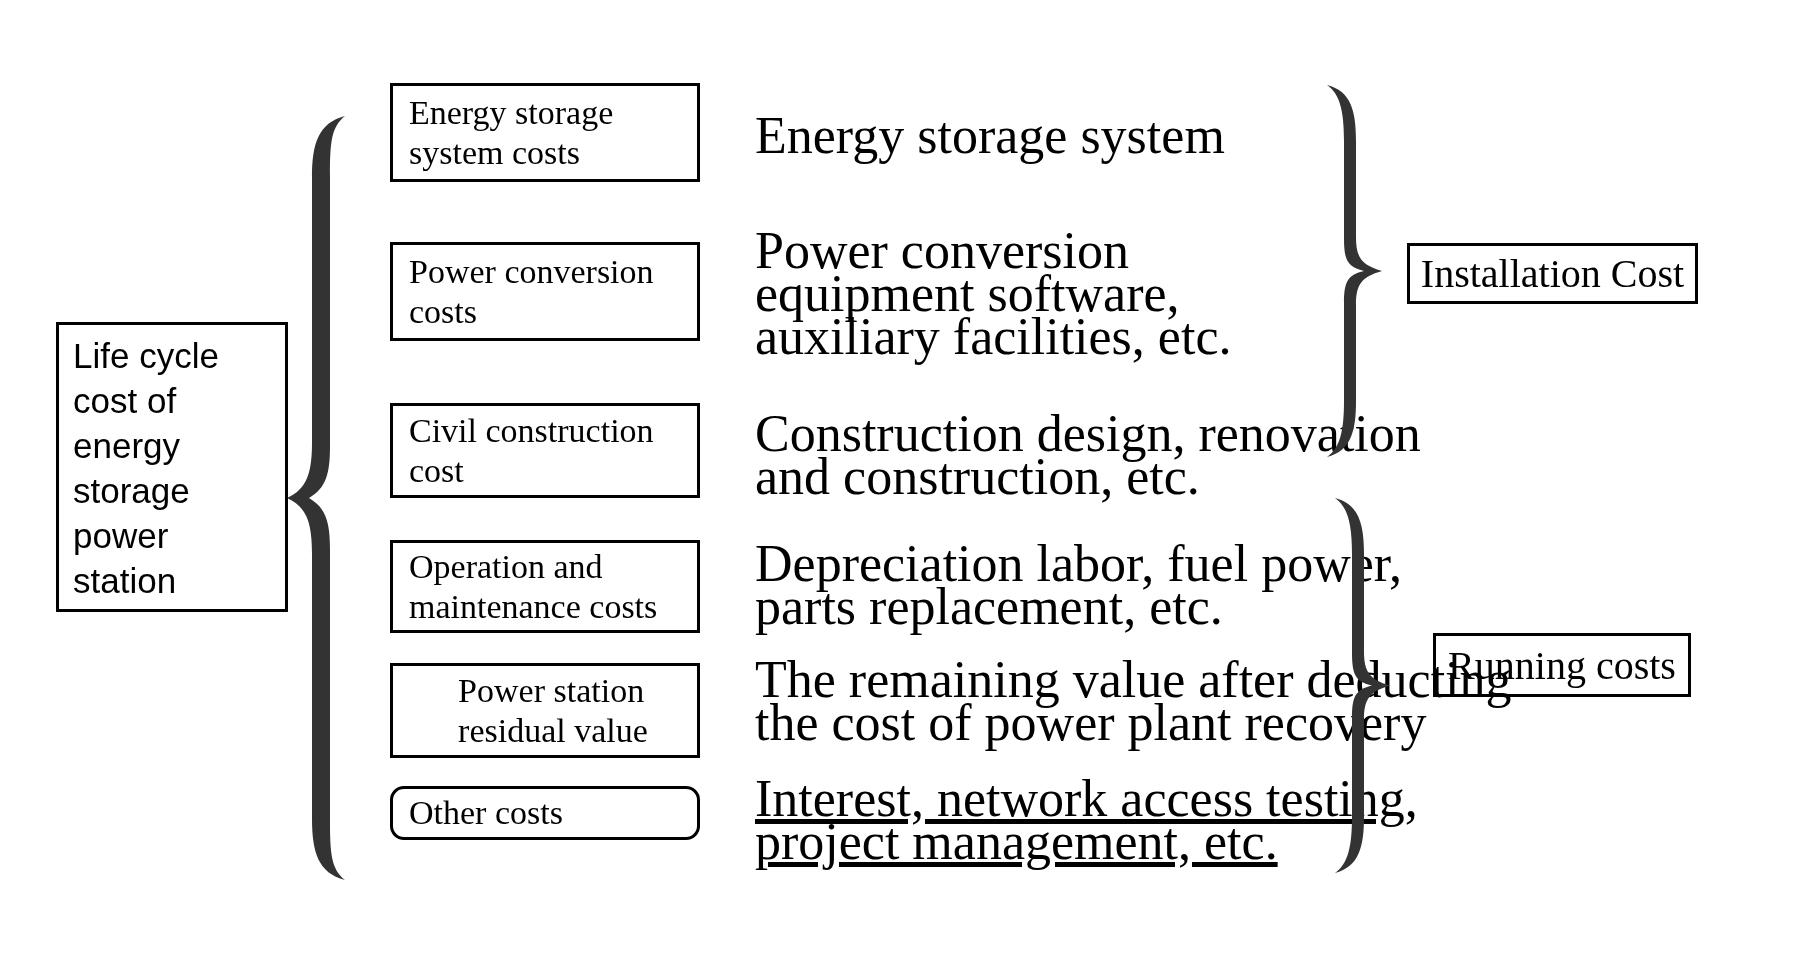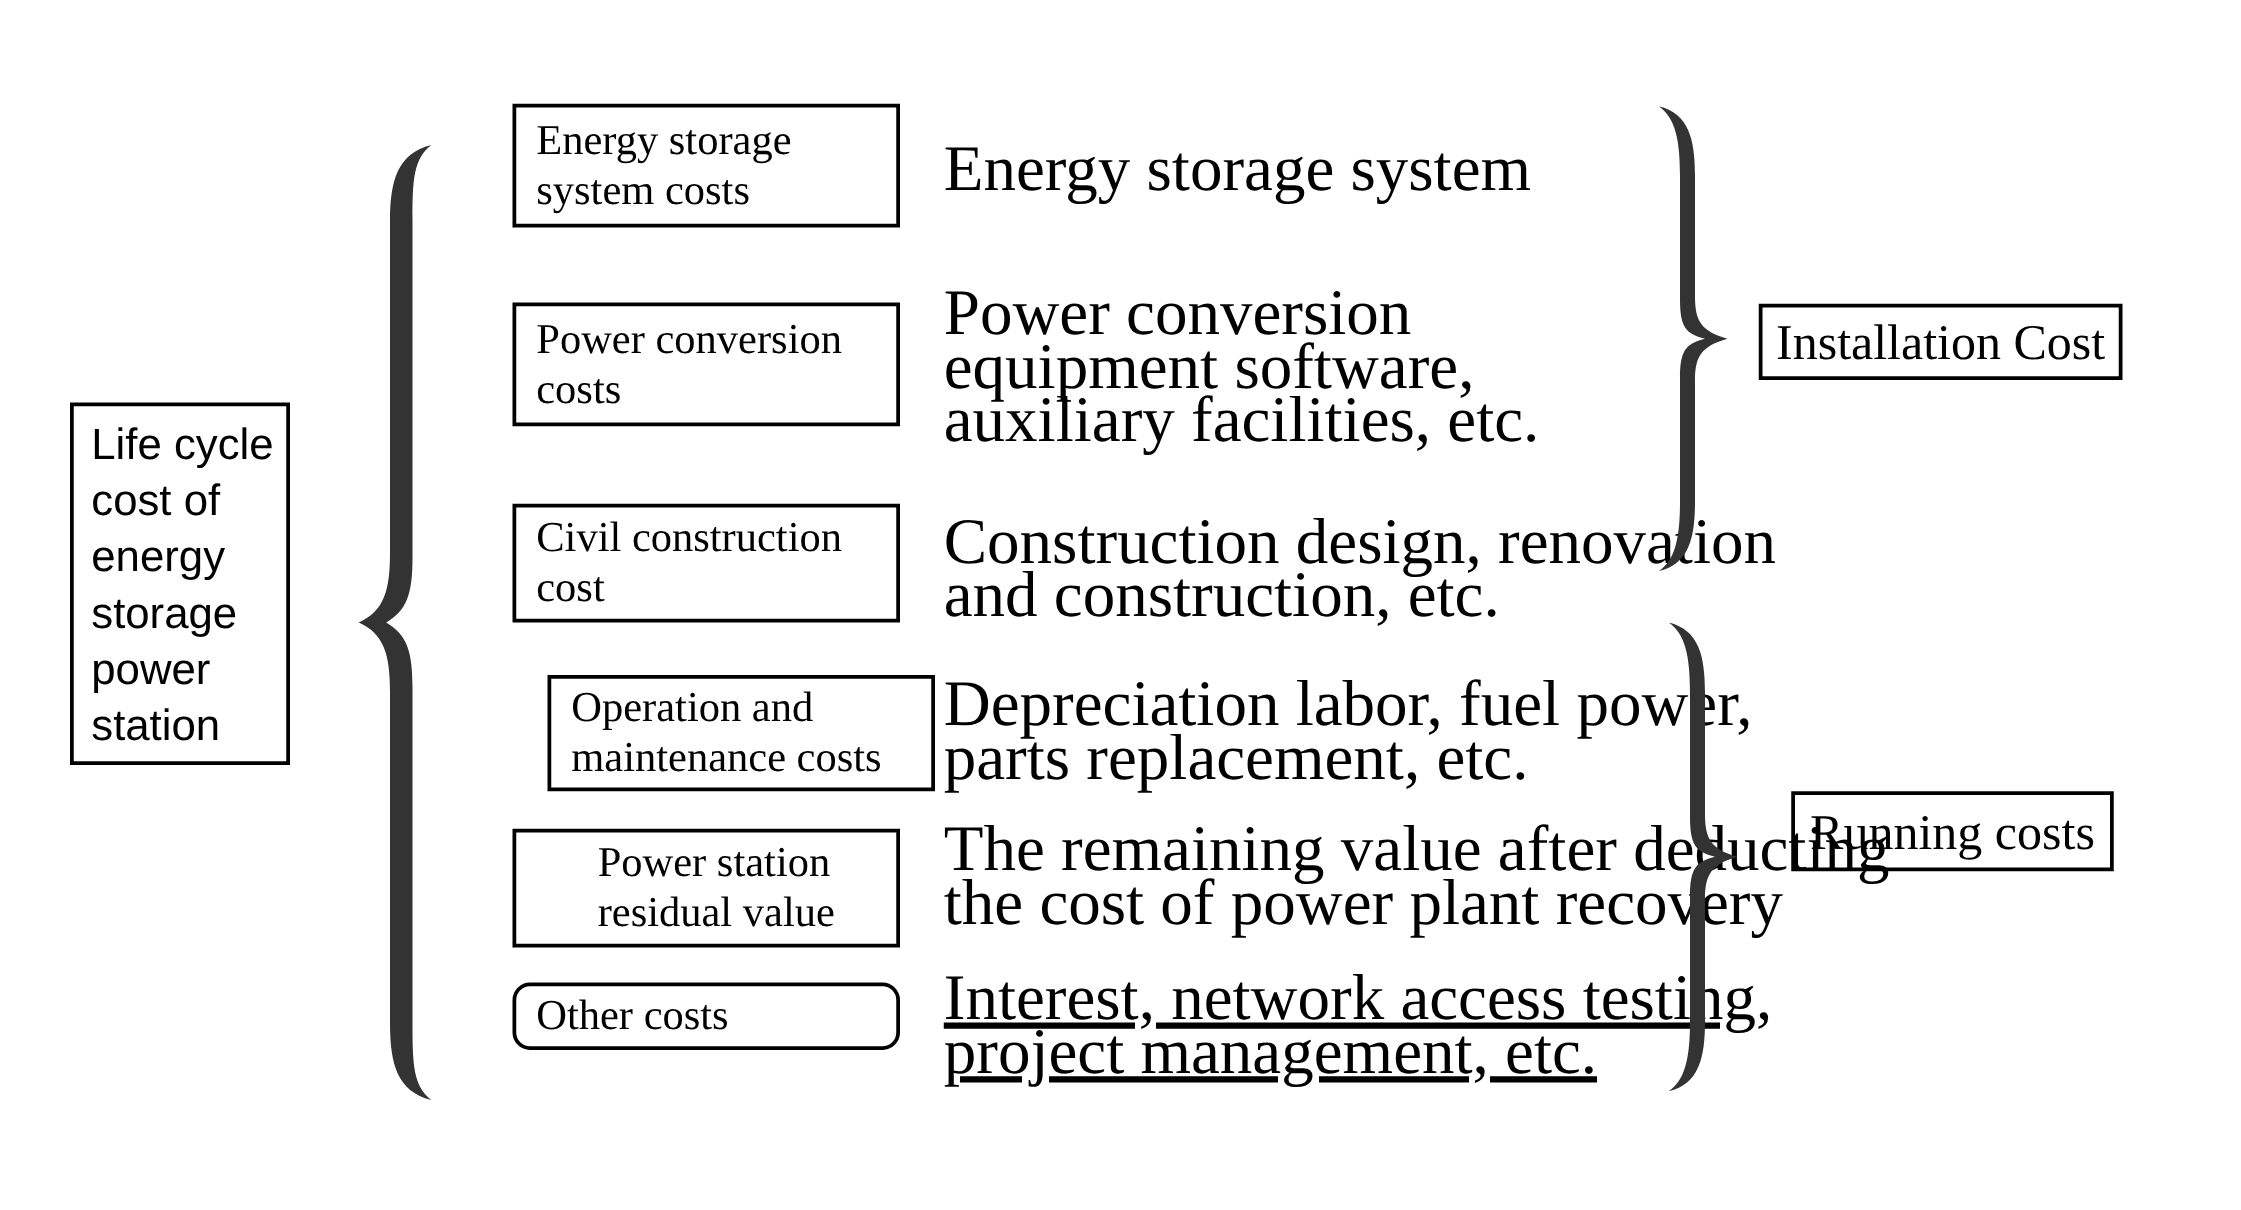--- a/index.html
+++ b/index.html
@@ -15,42 +15,42 @@
     position: relative;
     overflow: hidden;
     font-family: "Liberation Serif", serif;
     color: var(--ink);
   }
   .abs { position: absolute; }
 
   
   .root-box {
     left: 56px; top: 322px;
-    width: 176px; height: 290px;
+    width: 232px; height: 290px;
     border: 3px solid var(--ink);
     font-family: "Liberation Sans", sans-serif;
     font-size: 35px; line-height: 45px;
     padding: 8px 4px 8px 14px;
     white-space: pre;
   }
 
   
   .cat-box {
-    left: 410px;
+    left: 390px;
     width: 310px;
     border: 3px solid var(--ink);
     font-size: 34px; line-height: 40px;
     padding-left: 16px;
     display: flex; flex-direction: column; justify-content: center;
     white-space: pre;
   }
   .cat-box.b1 { top: 83px;  height: 99px; }
   .cat-box.b2 { top: 242px; height: 99px; }
   .cat-box.b3 { top: 403px; height: 95px; }
-  .cat-box.b4 { top: 540px; height: 93px; margin-left: 28px; }
+  .cat-box.b4 { top: 540px; height: 93px; }
   .cat-box.b5 { top: 663px; height: 95px; align-items: center; }
   .cat-box.b6 { top: 786px; height: 54px; border-radius: 14px; }
 
   
   .desc {
     left: 755px;
     font-size: 52px; line-height: 43px;
     white-space: pre;
   }
   .desc.d1 { top: 114px; }

